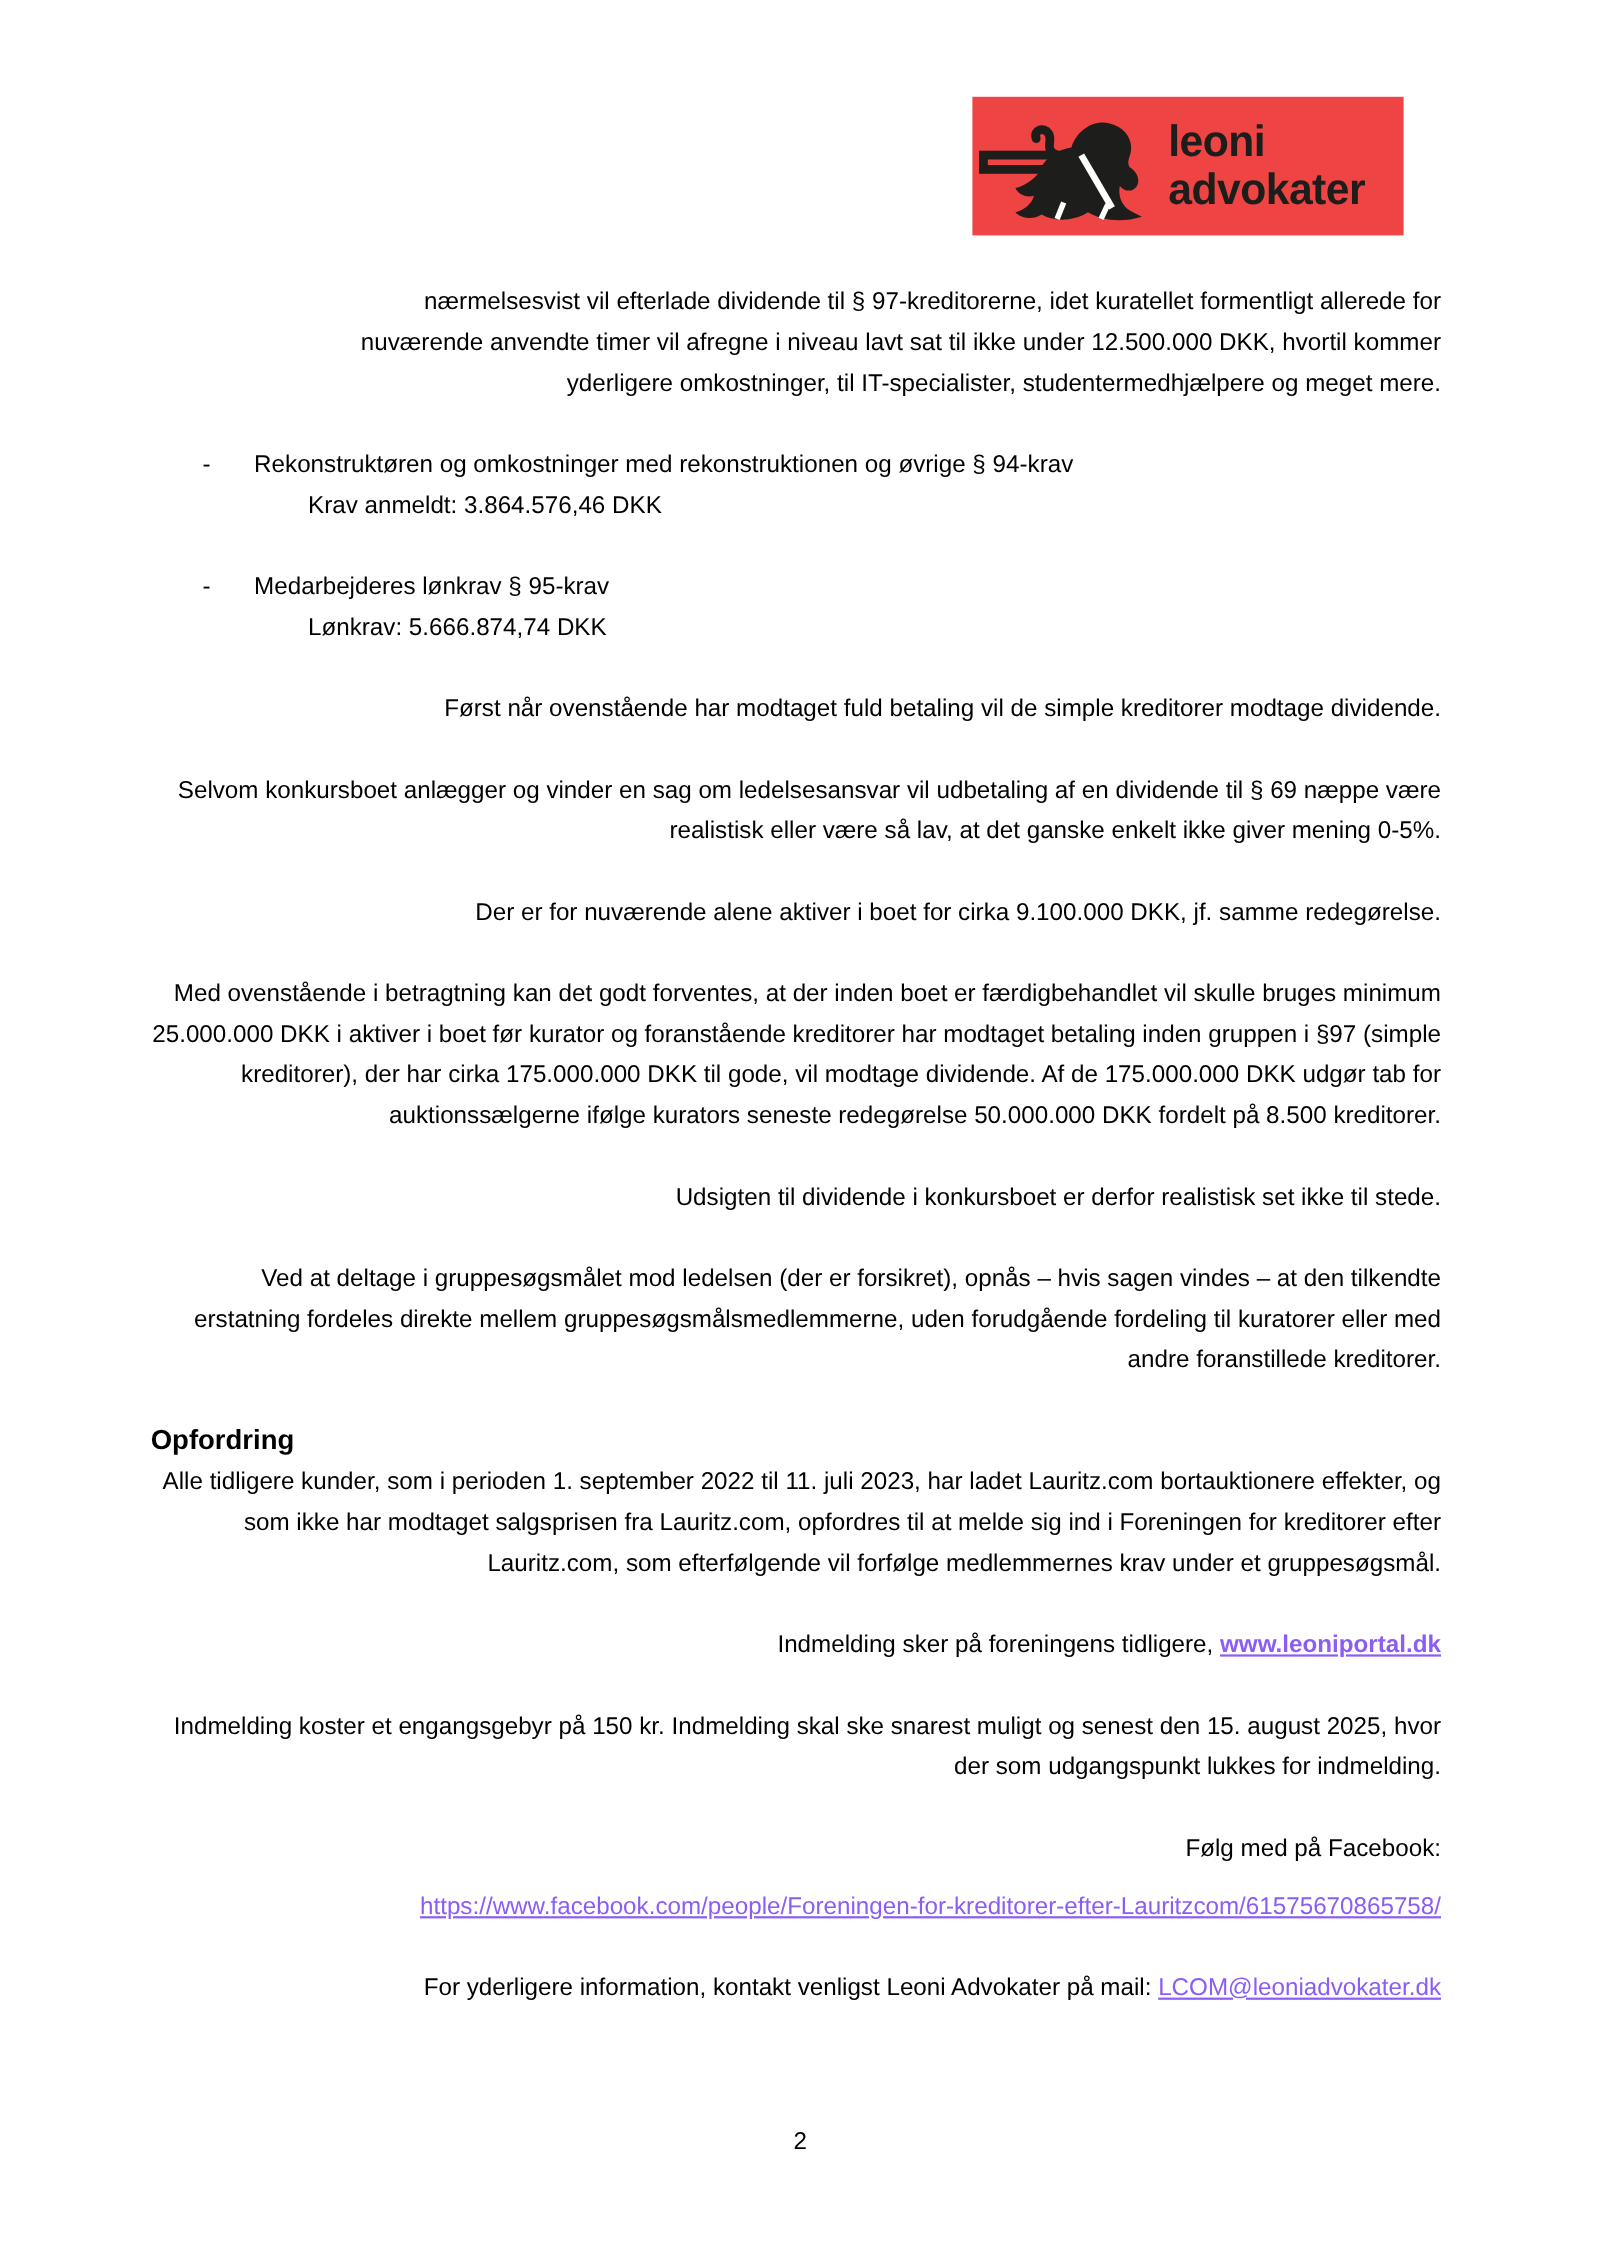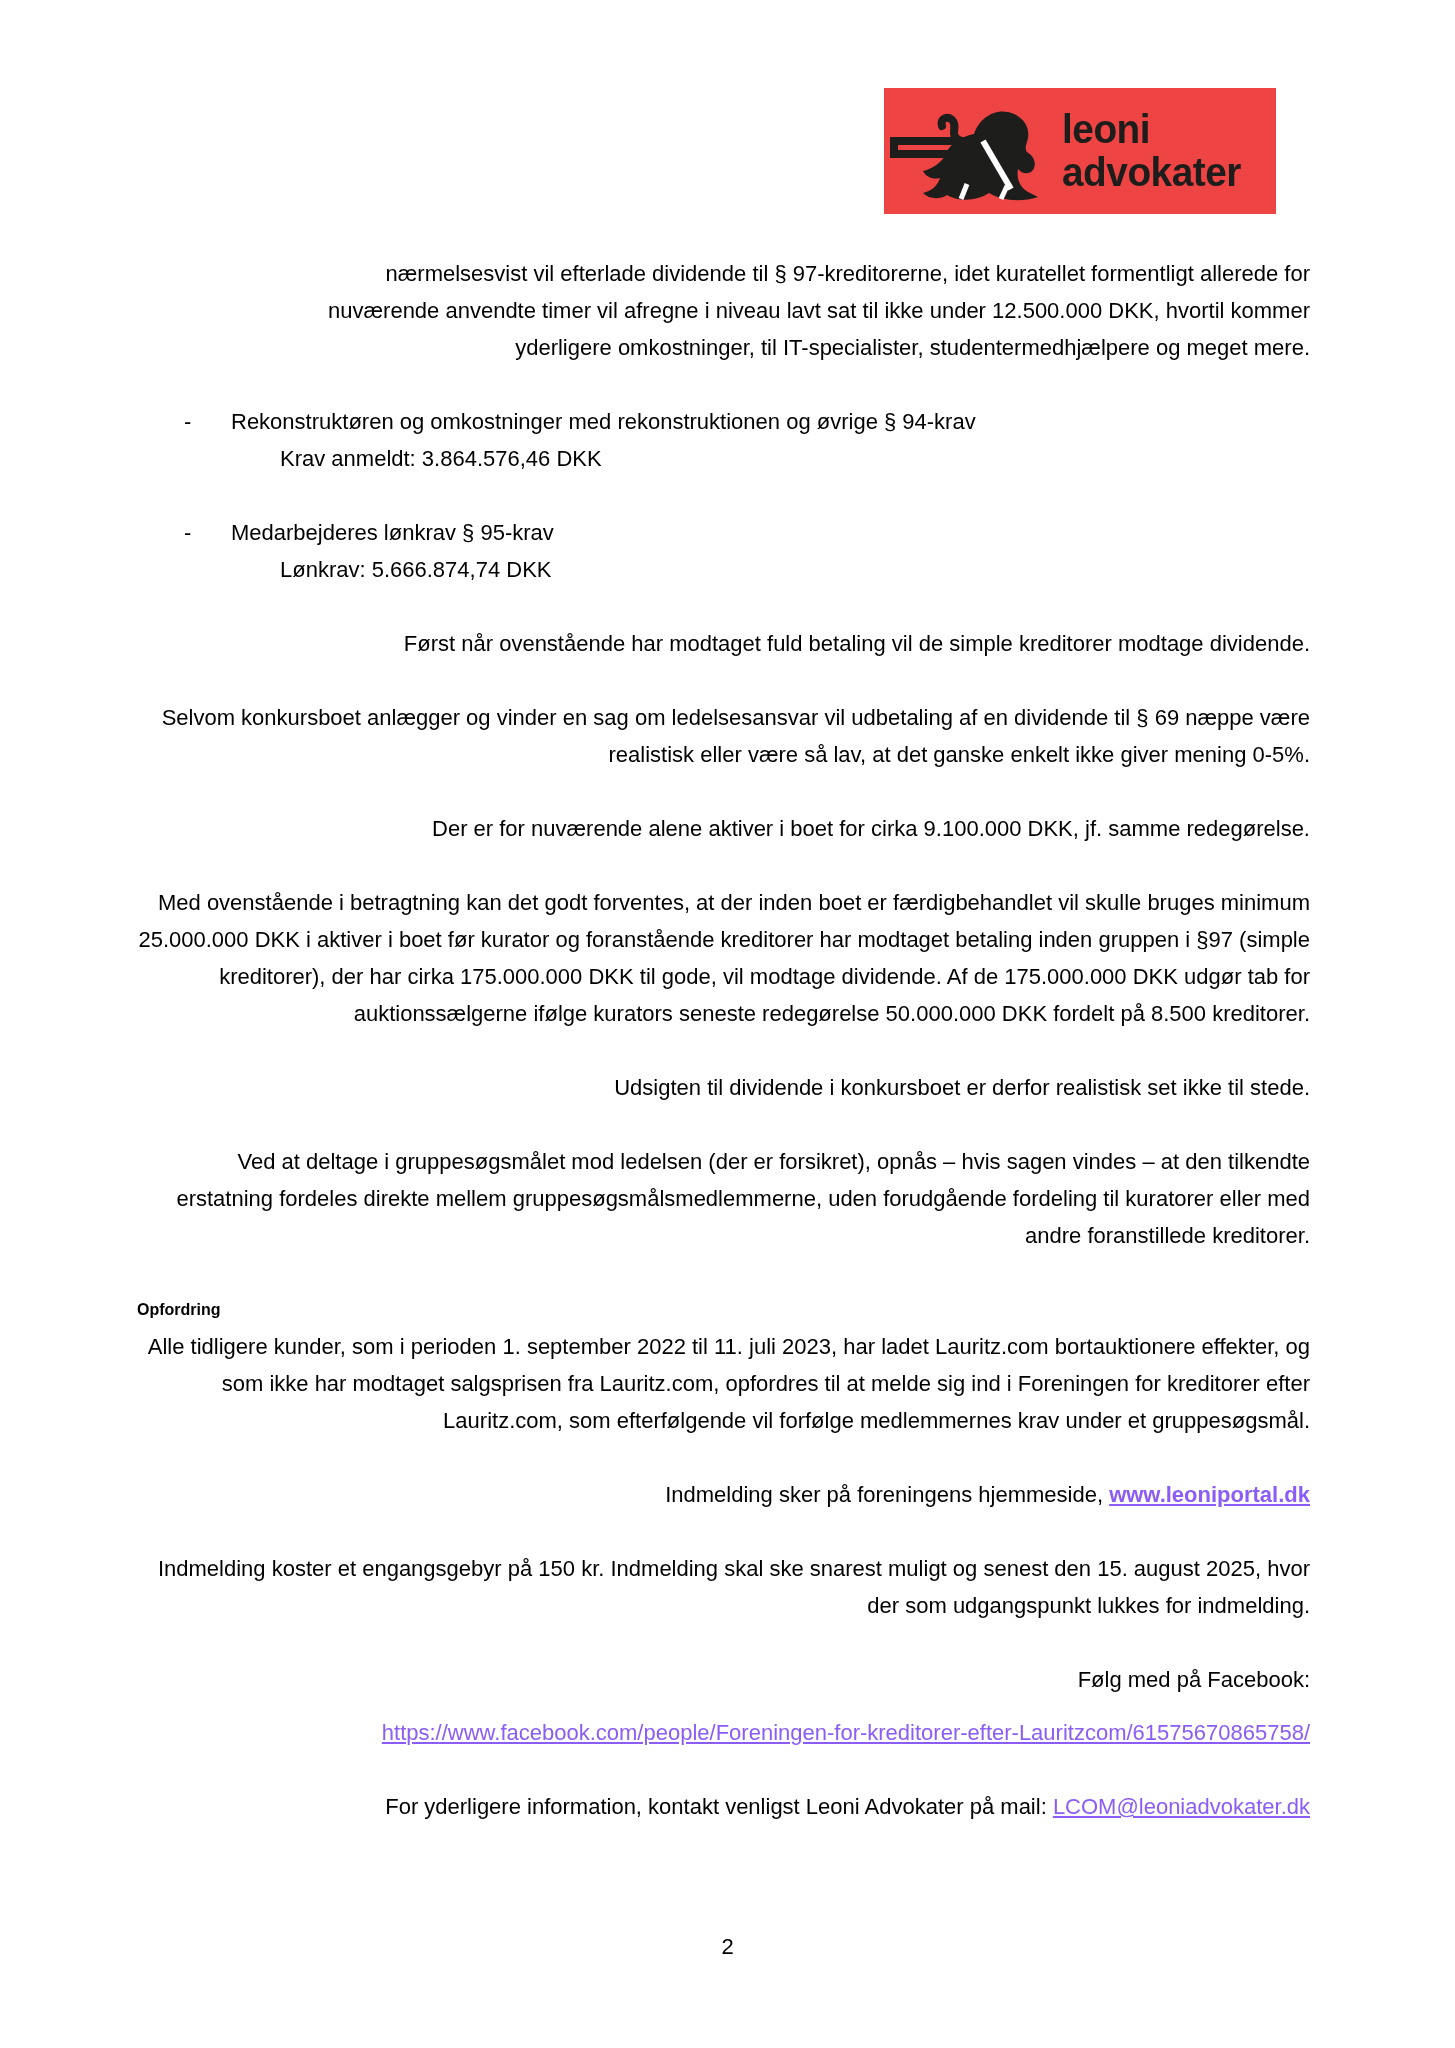--- a/index.html
+++ b/index.html
@@ -26,21 +26,21 @@
   }
   
   .content { position:absolute; left:137px; top:255px; width:1173px; }
   .content p { margin:0 0 37px 0;text-align:right; }
   .justify { text-align:justify; }
   .indent { margin-left:143px !important; }
   .bullet { display:flex; margin:0 0 37px 0; padding-left:47px; }
   .bullet .dash { width:47px; flex:none; }
   .bullet .btext { flex:1; }
   .bullet .detail { margin-left:49px; }
-  h3.opf { margin:0; font-size:16px; line-height:37px; font-weight:bold; }
+  h3.opf { margin:0; font-size:25px; line-height:37px; font-weight:bold; }
   a { color:#8b5cf6; text-decoration:underline; cursor:pointer; }
   a.bold { font-weight:bold; }
   p.fb-label { margin-bottom:16px; }
   .page-number { position:absolute; top:1928px; left:0; width:100%; text-align:center; }
 </style>
 </head>
 <body>
 
 <div class="page">
 
@@ -82,21 +82,21 @@
     <p>Først når ovenstående har modtaget fuld betaling vil de simple kreditorer modtage dividende.</p>
     <p class="justify">Selvom konkursboet anlægger og vinder en sag om ledelsesansvar vil udbetaling af en dividende til § 69 næppe være realistisk eller være så lav, at det ganske enkelt ikke giver mening 0-5%.</p>
     <p>Der er for nuværende alene aktiver i boet for cirka 9.100.000 DKK, jf. samme redegørelse.</p>
     <p class="justify">Med ovenstående i betragtning kan det godt forventes, at der inden boet er færdigbehandlet vil skulle bruges minimum 25.000.000 DKK i aktiver i boet før kurator og foranstående kreditorer har modtaget betaling inden gruppen i §97 (simple kreditorer), der har cirka 175.000.000 DKK til gode, vil modtage dividende. Af de 175.000.000 DKK udgør tab for auktionssælgerne ifølge kurators seneste redegørelse 50.000.000 DKK fordelt på 8.500 kreditorer.</p>
     <p>Udsigten til dividende i konkursboet er derfor realistisk set ikke til stede.</p>
     <p class="justify">Ved at deltage i gruppesøgsmålet mod ledelsen (der er forsikret), opnås – hvis sagen vindes – at den tilkendte erstatning fordeles direkte mellem gruppesøgsmålsmedlemmerne, uden forudgående fordeling til kuratorer eller med andre foranstillede kreditorer.</p>
 
     <h3 class="opf">Opfordring</h3>
     <p class="justify">Alle tidligere kunder, som i perioden 1. september 2022 til 11. juli 2023, har ladet Lauritz.com bortauktionere effekter, og som ikke har modtaget salgsprisen fra Lauritz.com, opfordres til at melde sig ind i Foreningen for kreditorer efter Lauritz.com, som efterfølgende vil forfølge medlemmernes krav under et gruppesøgsmål.</p>
 
-    <p><span>Indmelding sker på foreningens hjemmeside, </span><a class="bold">www.leoniportal.dk</a></p>
+    <p><span>Indmelding sker på foreningens tidligere, </span><a class="bold">www.leoniportal.dk</a></p>
 
     <p class="justify">Indmelding koster et engangsgebyr på 150 kr. Indmelding skal ske snarest muligt og senest den 15. august 2025, hvor der som udgangspunkt lukkes for indmelding.</p>
 
     <p class="fb-label">Følg med på Facebook:</p>
     <p><a>https://www.facebook.com/people/Foreningen-for-kreditorer-efter-Lauritzcom/61575670865758/</a></p>
 
     <p><span>For yderligere information, kontakt venligst Leoni Advokater på mail: </span><a>LCOM@leoniadvokater.dk</a></p>
 
   </main>
 

